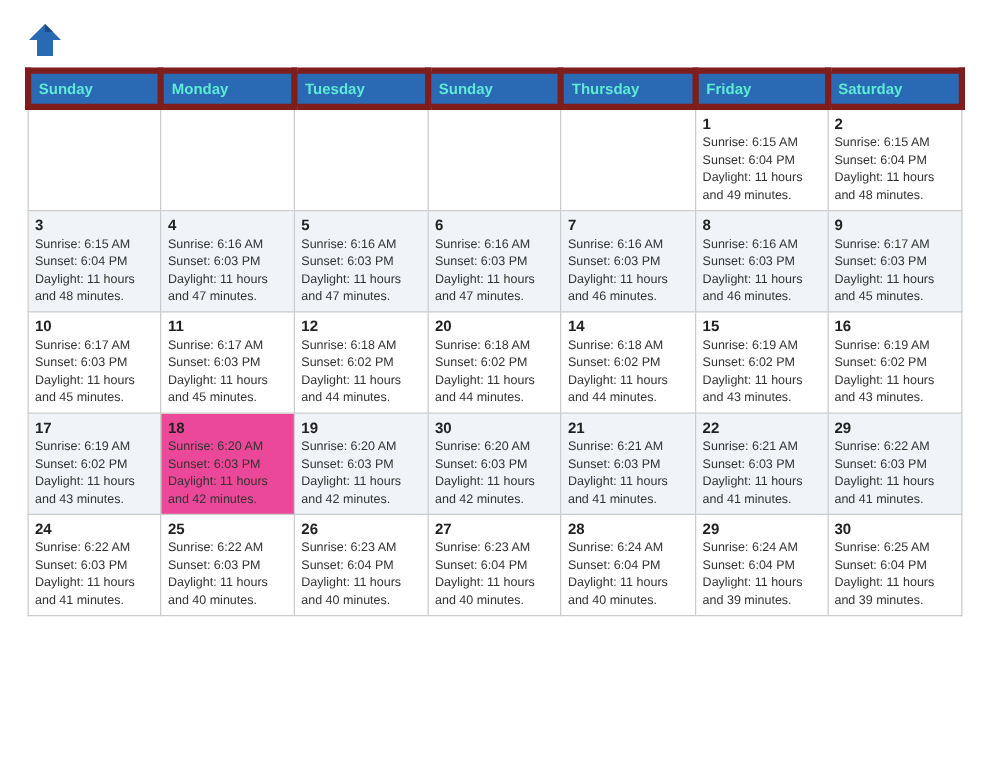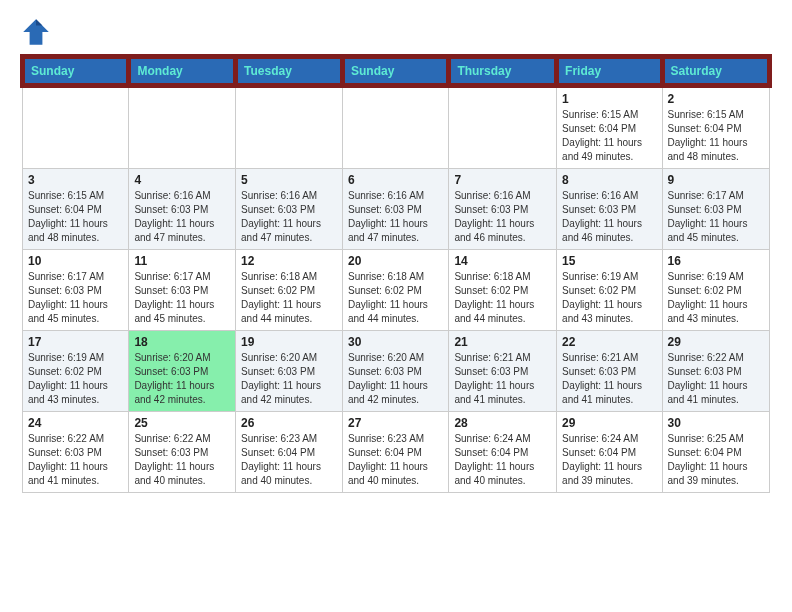--- a/index.html
+++ b/index.html
@@ -246,21 +246,21 @@
 Daylight: 11 hours and 43 minutes.</div>
           </td>
         </tr>
         <tr>
           <td style="background: rgb(240, 244, 248);">
             <span class="day-number">17</span>
             <div class="day-info" style="white-space: pre-line;">Sunrise: 6:19 AM
 Sunset: 6:02 PM
 Daylight: 11 hours and 43 minutes.</div>
           </td>
-          <td style="background: #86efac;">
+          <td style="background: #ec4899;">
             <span class="day-number">18</span>
             <div class="day-info" style="white-space: pre-line;">Sunrise: 6:20 AM
 Sunset: 6:03 PM
 Daylight: 11 hours and 42 minutes.</div>
           </td>
           <td style="background: rgb(240, 244, 248);">
             <span class="day-number">19</span>
             <div class="day-info" style="white-space: pre-line;">Sunrise: 6:20 AM
 Sunset: 6:03 PM
 Daylight: 11 hours and 42 minutes.</div>

